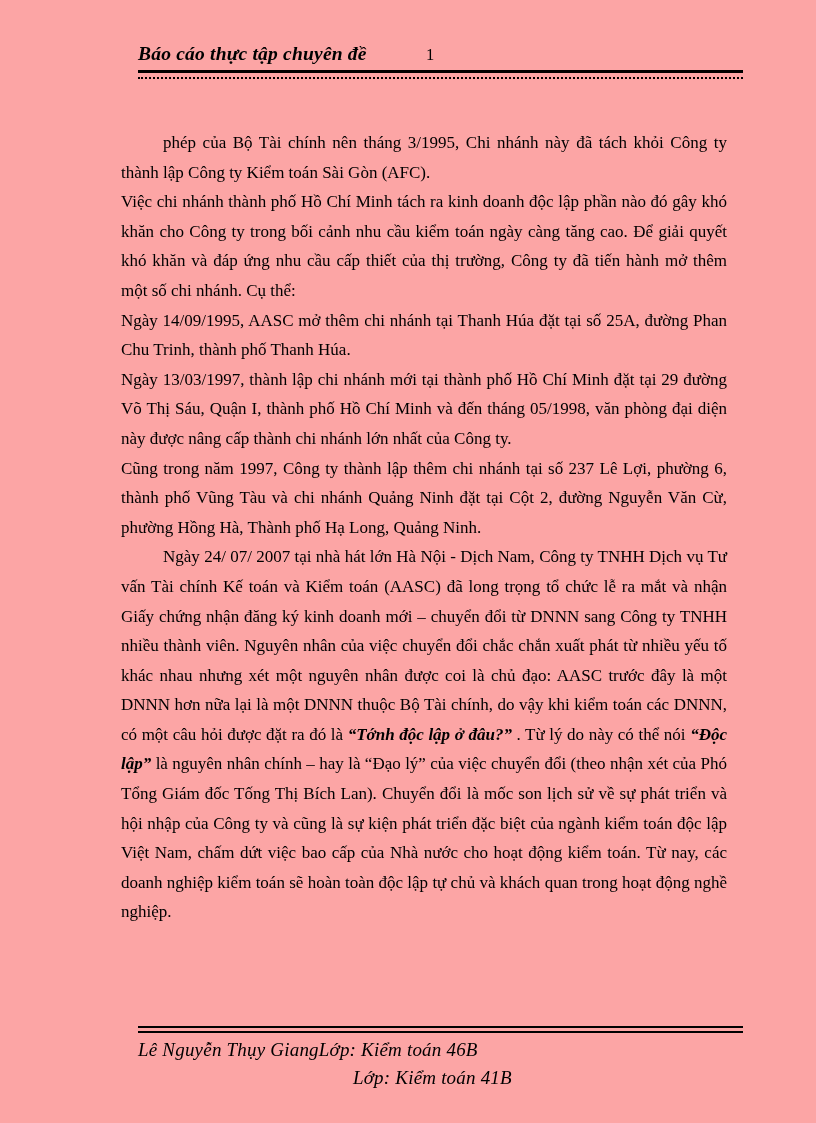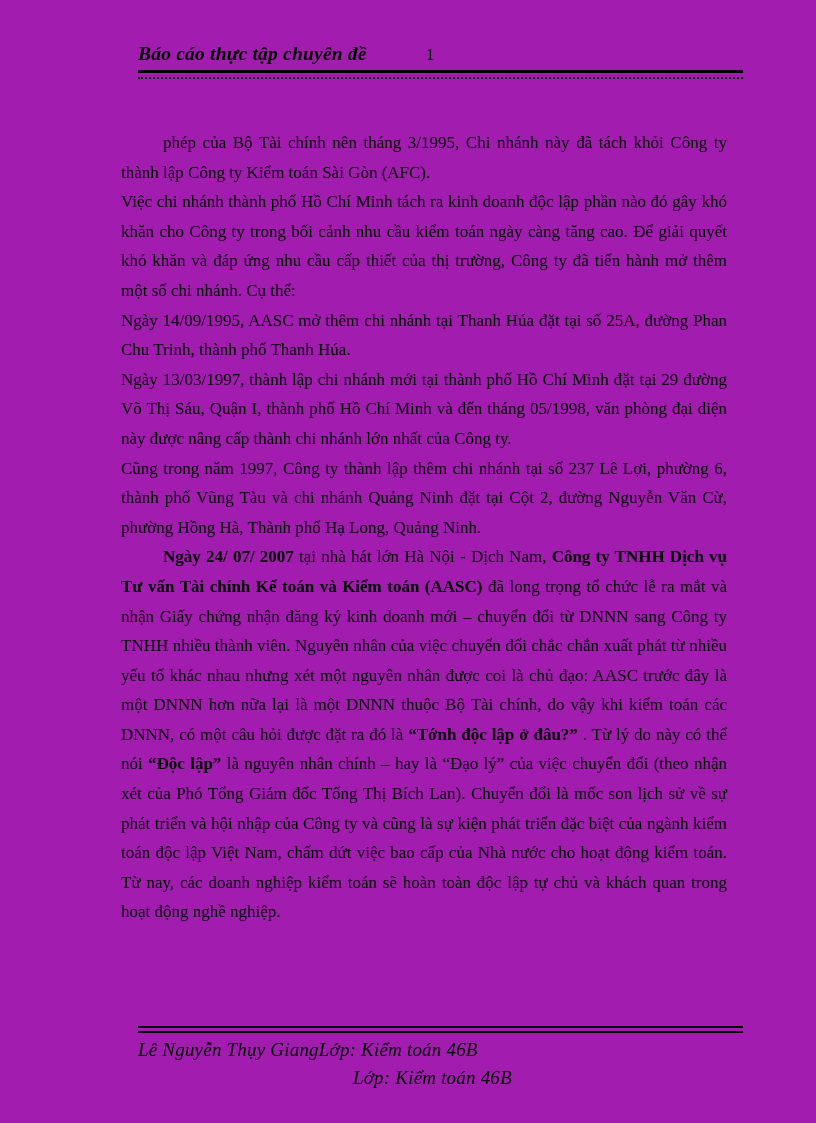--- a/index.html
+++ b/index.html
@@ -1,19 +1,19 @@
 <!DOCTYPE html>
 <html><head>
 <meta charset="utf-8">
 <style>
   html, body { margin:0; padding:0; background:#ffffff; }
   .page {
     position:relative;
     width:816px; height:1123px;
-    background:#a21caf;
+    background:#fca5a5;
     color:#000000;
     font-family:"Liberation Serif","DejaVu Serif",serif;
     overflow:hidden;
   }
 
   
   .header { position:absolute; left:138px; top:43px; right:73px; height:28px; }
   .header-title {
     font-weight:bold; font-style:italic;
     font-size:19.5px; letter-spacing:0.2px;
@@ -26,22 +26,22 @@
   .rule-dotted { position:absolute; left:138px; right:73px; top:77px; border-top:2px dotted #000; }
 
   
   .content {
     position:absolute; left:121px; top:128px; width:606px;
     font-size:17px; line-height:29.6px;
     text-align:justify;
   }
   .content p { margin:0; }
   p.indented { text-indent:42px; }
-  .b  { font-weight:bold; }
-  .bi { font-weight:bold; }
+  .b  { font-weight:normal; }
+  .bi { font-weight:bold; font-style:italic; }
 
   
   .footer-rule {
     position:absolute; left:138px; right:73px; top:1026px;
     height:3px; border-top:2px solid #000; border-bottom:2px solid #000;
   }
   .footer {
     position:absolute; left:138px; top:1036px; width:612px;
     font-size:19px; font-weight:normal; font-style:italic;
     line-height:28px; letter-spacing:0.2px;
@@ -92,16 +92,16 @@
       <span>. Từ lý do này có thể nói </span>
       <span class="bi">“Độc lập”</span>
       <span> là nguyên nhân chính – hay là “Đạo lý” của việc chuyển đổi (theo nhận xét của Phó Tổng Giám đốc Tống Thị Bích Lan). Chuyển đổi là mốc son lịch sử về sự phát triển và hội nhập của Công ty và cũng là sự kiện phát triển đặc biệt của ngành kiểm toán độc lập Việt Nam, chấm dứt việc bao cấp của Nhà nước cho hoạt động kiểm toán. Từ nay, các doanh nghiệp kiểm toán sẽ hoàn toàn độc lập tự chủ và khách quan trong hoạt động nghề nghiệp.</span>
     </p>
 
   </div>
 
   <div class="footer-rule"></div>
   <div class="footer">
     <div>Lê Nguyễn Thụy GiangLớp: Kiểm toán 46B</div>
-    <div class="footer-line2">Lớp: Kiểm toán 46B</div>
+    <div class="footer-line2">Lớp: Kiểm toán 41B</div>
   </div>
 
 </div>
 
 </body></html>

